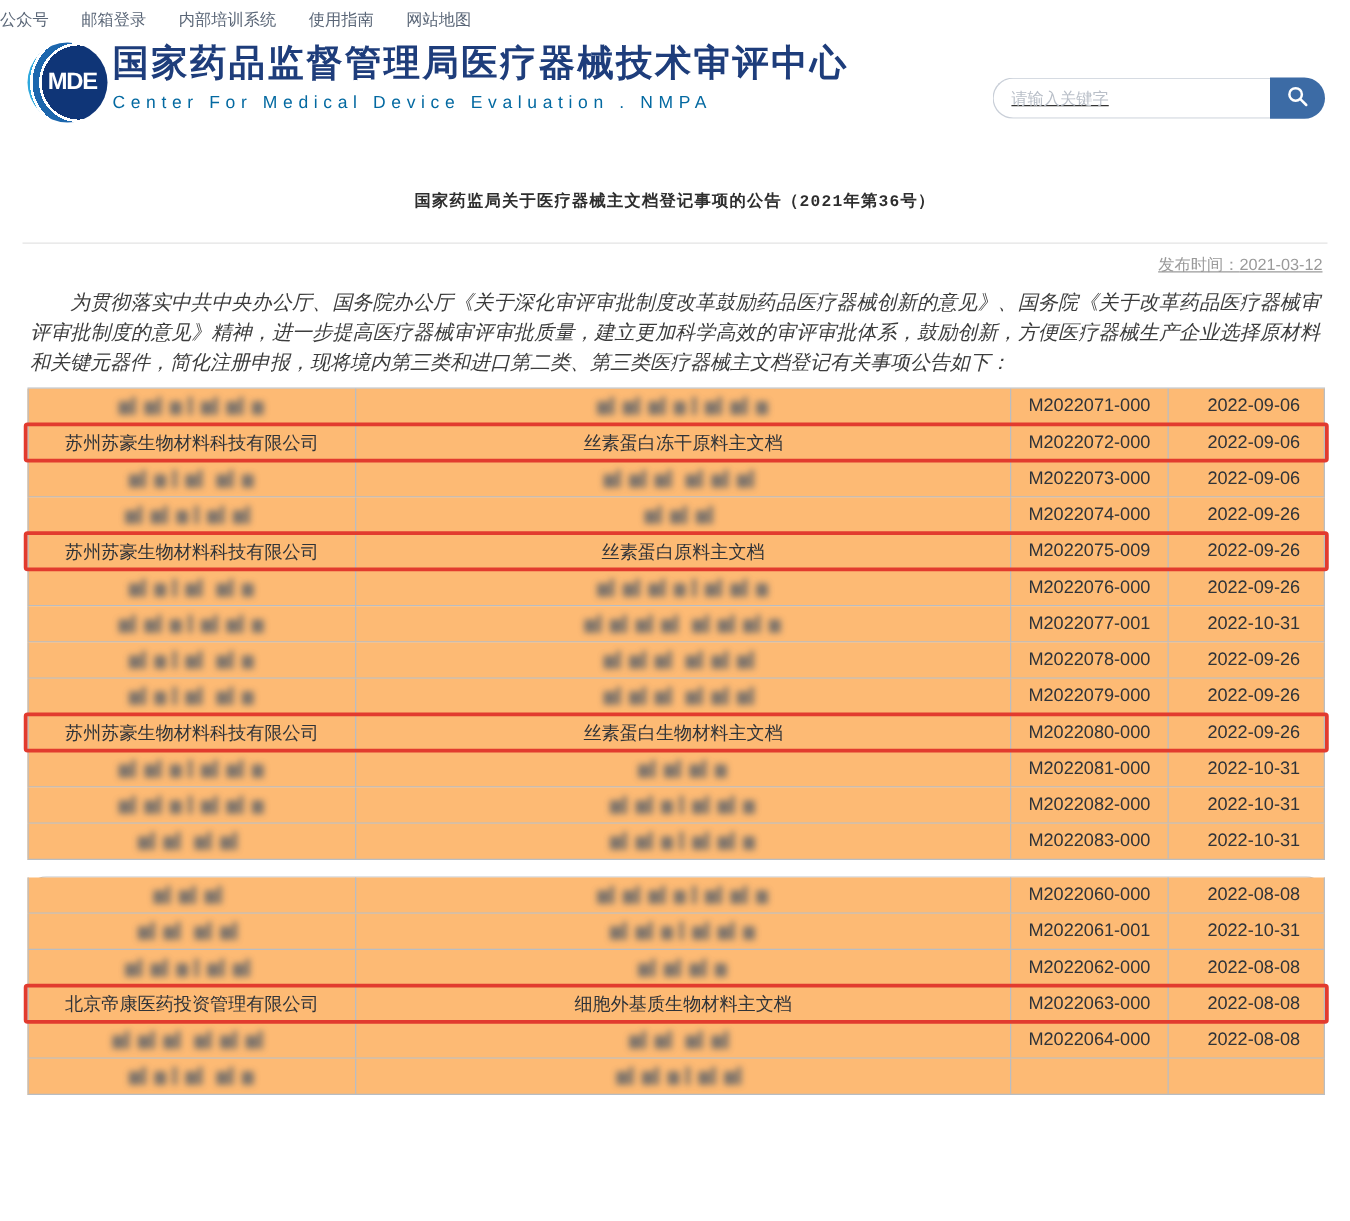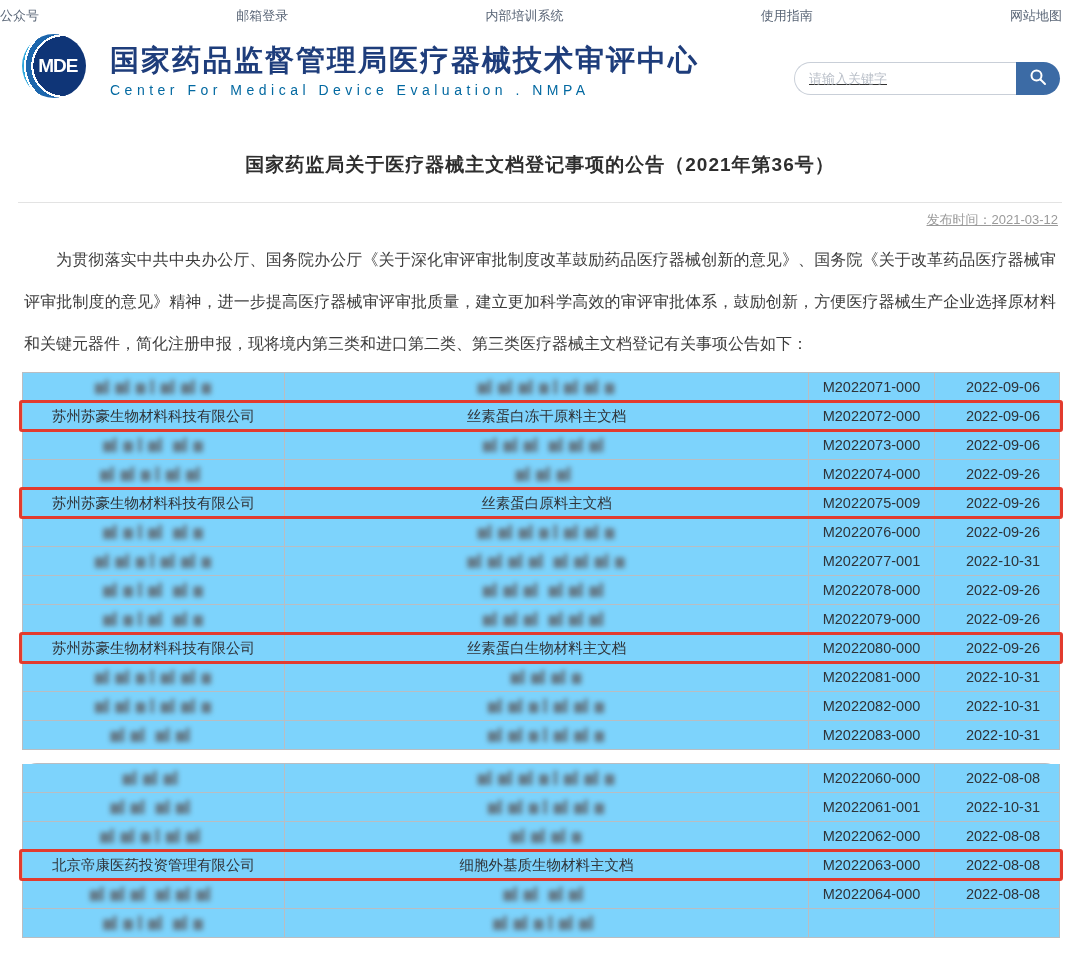--- a/index.html
+++ b/index.html
@@ -1,54 +1,54 @@
 <!DOCTYPE html>
 <html><head>
 <meta charset="utf-8">
 <style>
   * { margin:0; padding:0; box-sizing:border-box; }
   html,body { background:#fff; }
   body { font-family:"Liberation Sans","DejaVu Sans",sans-serif; }
   .page { position:relative; width:1080px; height:977px; margin:0 auto; background:#fff; overflow:hidden; }
 
   
-  .topbar { height:26px; display:flex; justify-content:space-between; align-items:center; gap:26px; padding:6px 18px 0 0; }
+  .topbar { height:26px; display:flex; justify-content:flex-start; align-items:center; gap:26px; padding:6px 18px 0 0; }
   .toplink { font-size:13px; color:#5a6677; text-decoration:none; cursor:pointer; }
 
   
   .header { position:relative; height:92px; }
-  .brand { position:absolute; left:22px; top:8px; display:flex; align-items:flex-end; gap:24px; }
+  .brand { position:absolute; left:22px; top:8px; display:flex; align-items:flex-start; gap:4px; }
   .logo { position:relative; width:64px; height:64px; border-radius:50%;
     background:radial-gradient(circle at 64% 50%, #0f3577 0 57%, #ffffff 57% 61%, #1c66ad 61% 71%, #ffffff 71% 75%, #2ea8dd 75% 87%, #bfe4f5 87% 100%); }
   .logo span { position:absolute; left:56%; top:50%; transform:translate(-50%,-50%); color:#fff; font-weight:bold; font-size:19px; letter-spacing:-1px; }
   .brand-text .cn { font-size:29px; font-weight:bold; color:#1e3d7b; letter-spacing:2px; line-height:34px; }
   .brand-text .en { font-size:14px; color:#0369a1; letter-spacing:4.5px; margin-top:5px; }
 
   .search { position:absolute; right:20px; top:36px; width:266px; height:33px; display:flex; }
   .search input { flex:1; height:33px; border:1px solid #c9cfd8; border-right:none; border-radius:17px 0 0 17px; padding:0 14px; font-size:13px; color:#333; outline:none;text-decoration:underline; }
   .search input::placeholder { color:#b9bfc8; }
   .search-btn { width:44px; height:33px; border:none; border-radius:0 17px 17px 0; background:#3c6ba5; cursor:pointer; display:flex; align-items:center; justify-content:center; }
 
   
   .nav { height:50px; display:flex; align-items:stretch; background:linear-gradient(180deg,#4c689f 0%,#43609b 47%,#2f4e88 53%,#27417b 100%); border-bottom:2px solid #c7d0dd; }
   .nav-home { flex:0 0 190px; display:flex; align-items:center; justify-content:center; cursor:pointer; }
   .nav-item { flex:1; display:flex; align-items:center; justify-content:center; color:#fff; font-size:17px; font-weight:bold; letter-spacing:1px; text-decoration:none; cursor:pointer; }
 
   
   .article { padding-top:34px; }
-  .art-title { text-align:center; font-size:19px; font-weight:600; color:#2e2e2e; letter-spacing:1px; }
+  .art-title { text-align:center; font-size:13px; font-weight:600; color:#2e2e2e; letter-spacing:1px;font-family:Liberation Mono, monospace; }
   .divider { margin:24px 18px 0 18px; border-bottom:1px solid #e3e3e3; }
   .pubdate { text-align:right; padding:8px 22px 0 0; font-size:13px; color:#9a9a9a;text-decoration:underline; }
-  .intro { margin:10px 24px 0 24px; font-size:16px; line-height:42px; color:#3c3c3c; text-indent:2em; text-align:justify; }
+  .intro { margin:10px 24px 0 24px; font-size:16px; line-height:24px; color:#3c3c3c; text-indent:2em; text-align:justify;font-style:italic; }
 
   
   .tbl { margin:7px 20px 0 22px; }
   .tbl-section { border-top:1px solid #b9bdc2; }
   .tbl-section + .tbl-section { margin-top:13px;border-radius:15px; }
-  .trow { position:relative; display:grid; grid-template-columns:262px 1fr 126px 126px; height:29px; border-bottom:1px solid #b9bdc2; background:#7dd3fc; }
+  .trow { position:relative; display:grid; grid-template-columns:262px 1fr 126px 126px; height:29px; border-bottom:1px solid #b9bdc2; background:#fdba74; }
   .cell { display:flex; align-items:center; justify-content:center; border-left:1px solid #b9bdc2; font-size:14.5px; color:#2f3338; overflow:hidden; white-space:nowrap; }
   .cell:last-child { border-right:1px solid #b9bdc2;padding-left:12px; }
   .blur { filter:blur(2.6px); color:#5d6269; opacity:.8; font-size:12px; letter-spacing:1px; }
   .trow.hl::after { content:""; position:absolute; left:-3px; right:-3px; top:-2px; bottom:-2px; border:3px solid #e23b2e; border-radius:3px; pointer-events:none; z-index:5; }
 </style>
 </head>
 <body>
 
 <div class="page">
 

